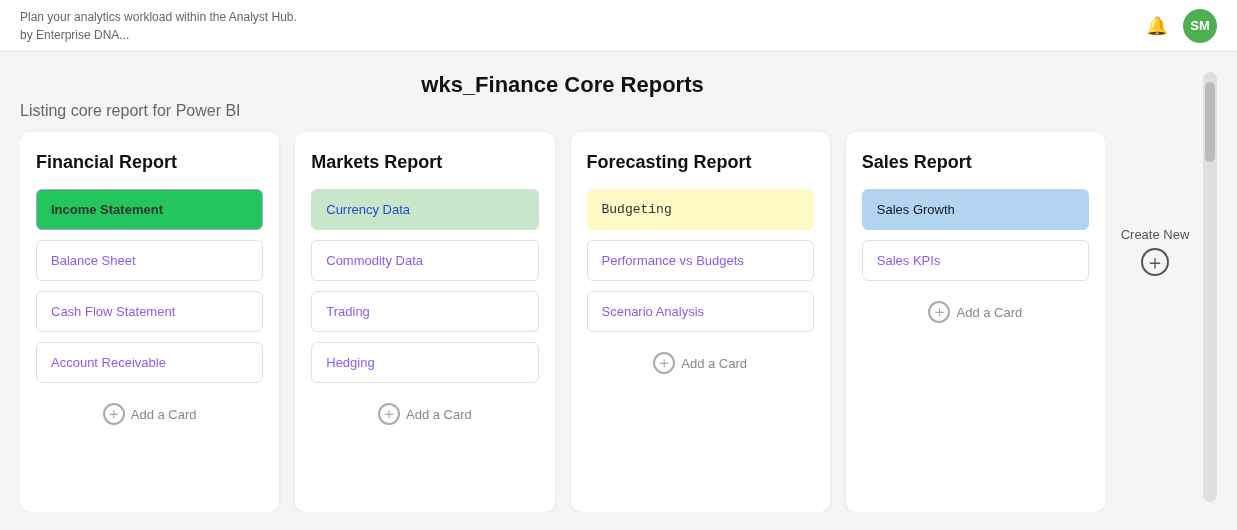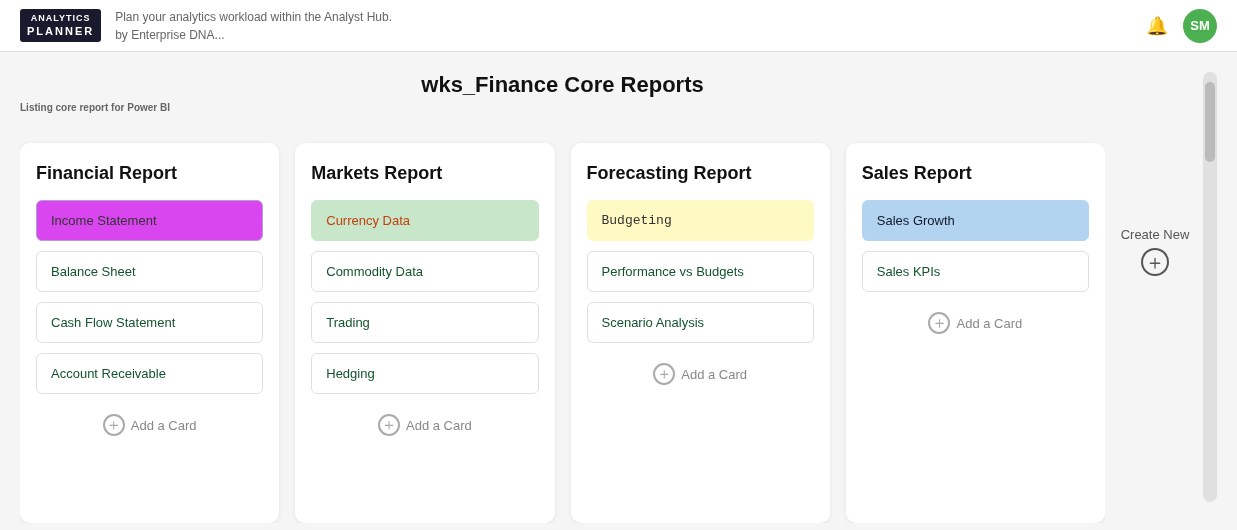--- a/index.html
+++ b/index.html
@@ -85,24 +85,23 @@
       overflow: hidden;
     }
     .page-title {
       font-size: 22px;
       font-weight: 700;
       color: #111;
       margin-bottom: 4px;
       text-align: center;
     }
     .page-subtitle {
-      font-size: 10px;
+      font-size: 16px;
       color: #666;
-      margin-bottom: 30px;
-      font-weight: bold;
+      margin-bottom: 12px;
     }
 
     
     .cards-row {
       display: flex;
       gap: 16px;
       align-items: center;
     }
 
     
@@ -121,33 +120,34 @@
       margin-bottom: 16px;
     }
 
     
     .item-card {
       border: 1px solid #e0e0e0;
       border-radius: 6px;
       padding: 12px 14px;
       margin-bottom: 10px;
       font-size: 13px;
-      color: #14532d;
+      color: #8b5cf6;
       cursor: pointer;
       background: #fff;
     }
     .item-card.highlighted-purple {
-      background: #d946ef;
+      background: #22c55e;
       border-color: #b39ddb;
       color: #333;
+      font-weight: bold;
     }
     .item-card.highlighted-green {
       background: #c8e6c9;
       border-color: #c8e6c9;
-      color: #c2410c;
+      color: #1d4ed8;
     }
     .item-card.highlighted-yellow {
       background: #fff9c4;
       border-color: #fff9c4;
       color: #333;
       font-family: Liberation Mono, monospace;
     }
     .item-card.highlighted-blue {
       background: #b3d4f0;
       border-color: #b3d4f0;
@@ -227,24 +227,20 @@
       color: #555;
       cursor: pointer;
       line-height: 1;
     }
   </style>
 </head>
 <body>
 
 <div class="header">
   <div class="header-left">
-    <div class="logo-box">
-      <span>ANALYTICS</span>
-      <span class="logo-line2">PLANNER</span>
-    </div>
     <div class="header-subtitle">
       <div>Plan your analytics workload within the Analyst Hub.</div>
       <div>by Enterprise DNA...</div>
     </div>
   </div>
   <div class="header-right">
     <div class="bell-icon">🔔</div>
     <div class="avatar">SM</div>
   </div>
 </div>

